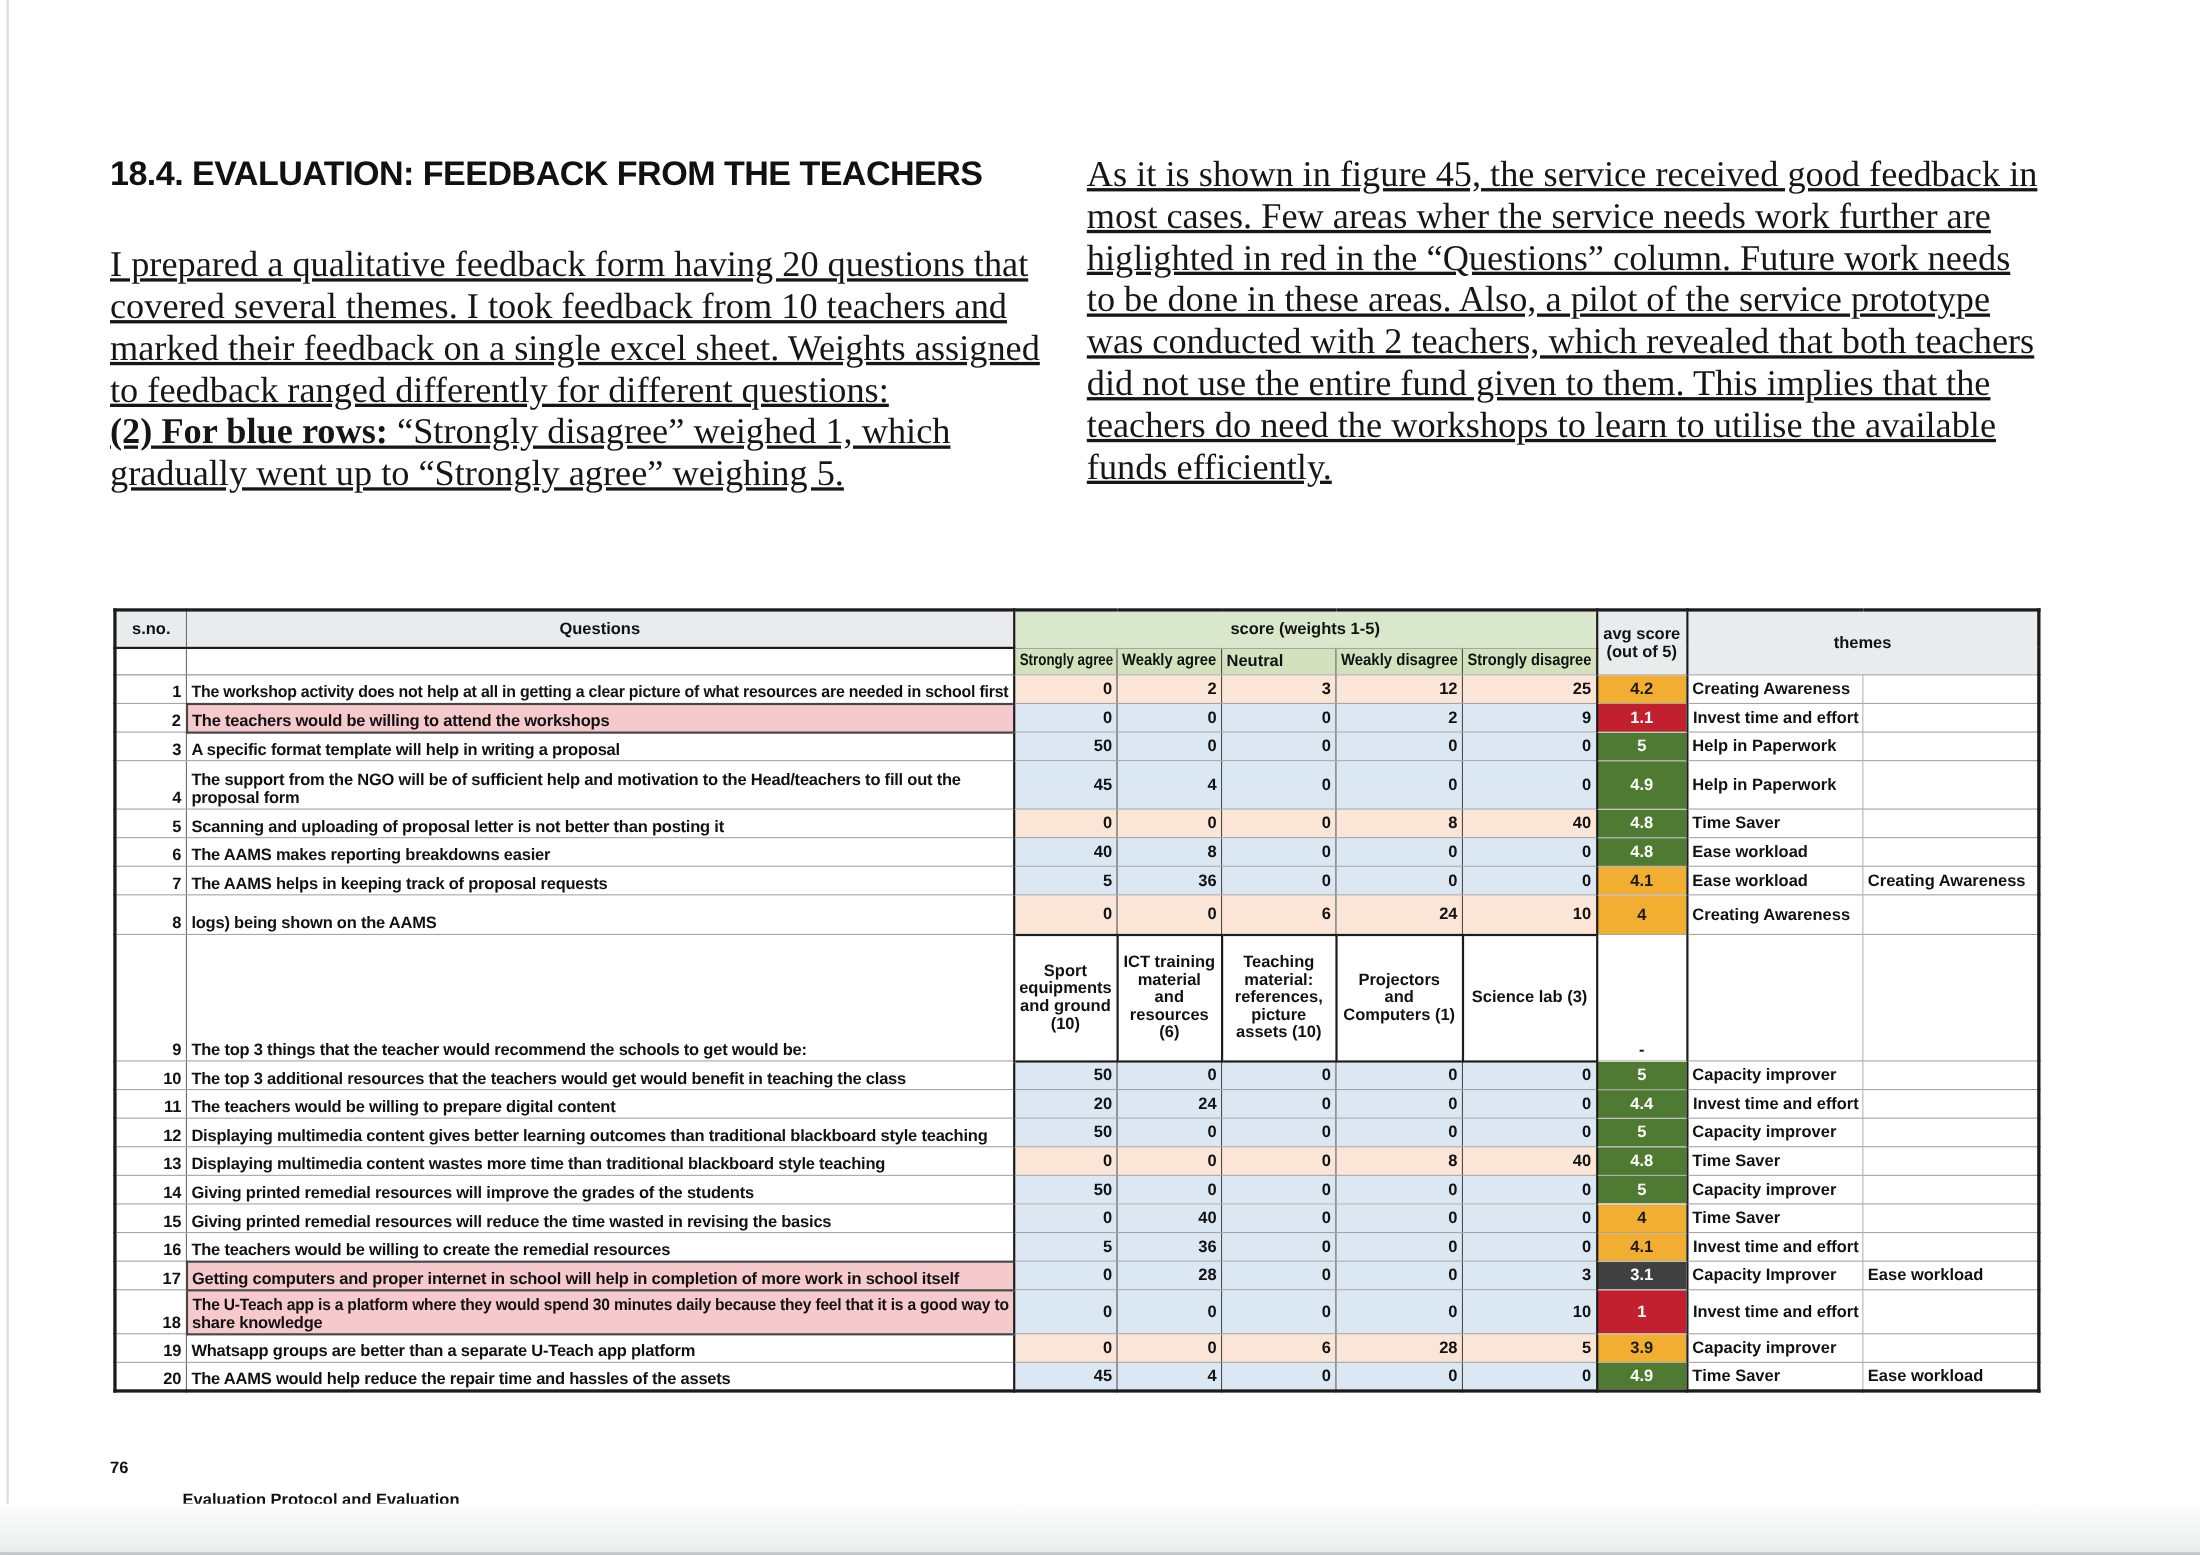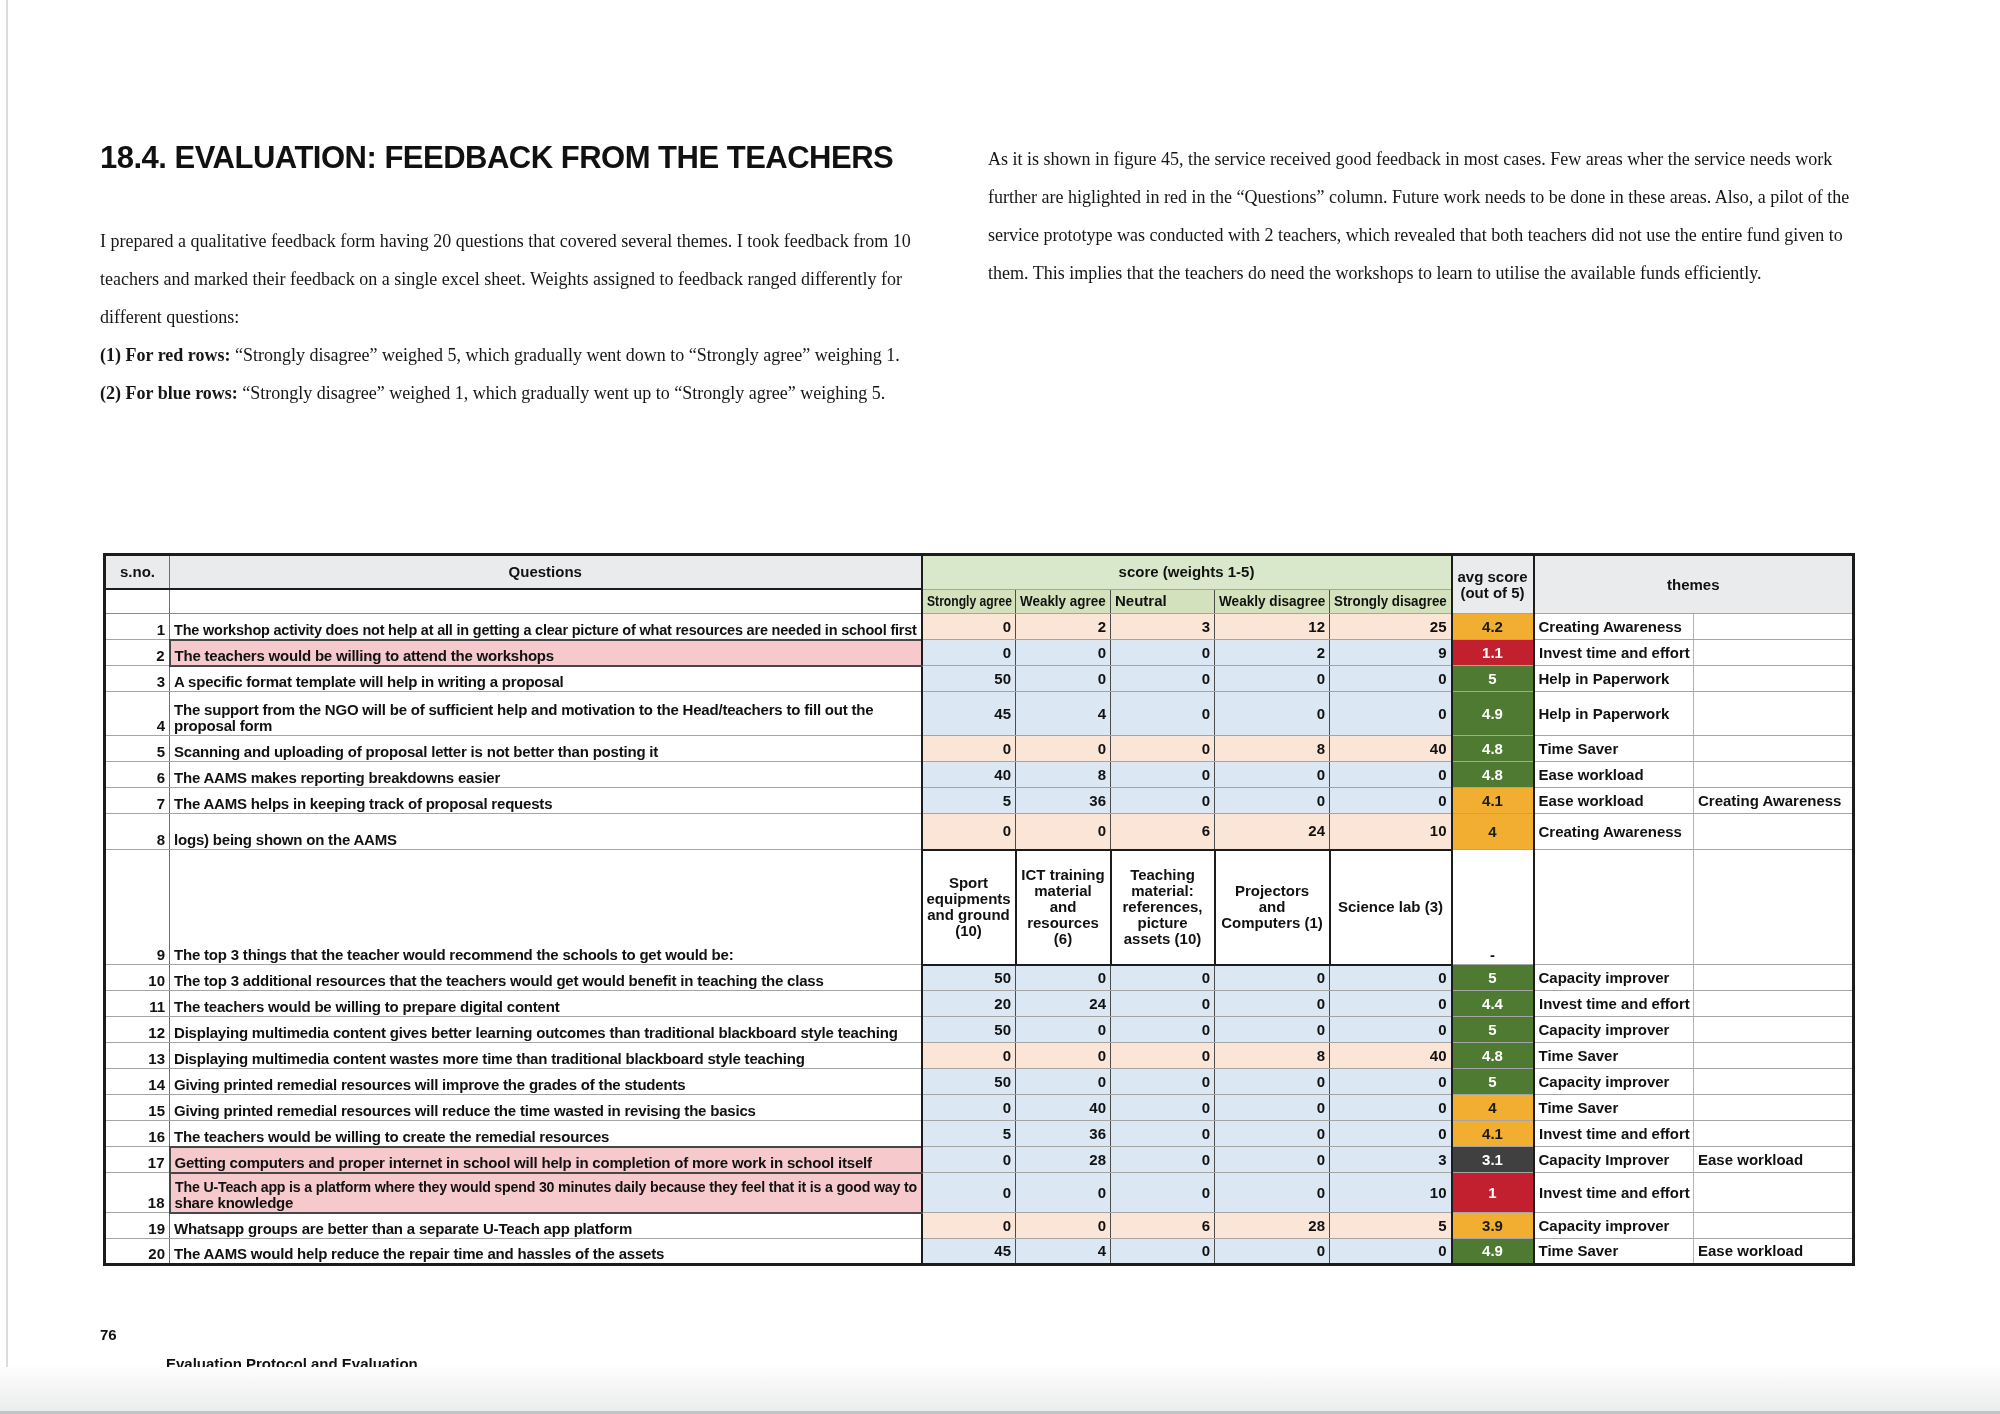--- a/index.html
+++ b/index.html
@@ -5,22 +5,22 @@
   html,body{margin:0;padding:0;background:#ffffff;}
   .page{position:relative;width:2000px;height:1414px;background:#ffffff;overflow:hidden;
         font-family:"Liberation Sans",sans-serif;}
   .edge-left{position:absolute;left:6px;top:0;width:2px;height:1414px;background:#dcdcdc;}
   .bottom-band{position:absolute;left:0;bottom:0;width:2000px;height:44px;
         background:linear-gradient(#fdfdfd,#ebecec);border-bottom:3px solid #c2c5c7;}
 
   
   .heading{position:absolute;left:100px;top:140px;font-size:31px;font-weight:bold;
         letter-spacing:-0.5px;color:#111;}
-  .col{position:absolute;font-family:"Liberation Serif",serif;font-size:18px;
-        line-height:38px;color:#161616;}
+  .col{position:absolute;font-family:"Liberation Serif",serif;font-size:33px;
+        line-height:38px;color:#161616;text-decoration:underline;}
   .col-left{left:100px;top:222px;width:856px;}
   .col-right{left:988px;top:140px;width:868px;}
   .col p{margin:0;}
   .col b{font-family:"Liberation Serif",serif;}
 
   
   .sheet{position:absolute;left:103px;top:553px;}
   table.fb{border-collapse:collapse;table-layout:fixed;width:1749px;
         font-family:Liberation Sans, sans-serif;color:#111;}
   table.fb{border:3px solid #1c1c1c;}
@@ -73,21 +73,20 @@
 </head>
 <body>
 
 <div class="page">
   <div class="edge-left"></div>
 
   <div class="heading">18.4. EVALUATION: FEEDBACK FROM THE TEACHERS</div>
 
   <div class="col col-left">
     <p><b></b><span>I prepared a qualitative feedback form having 20 questions that covered several themes. I took feedback from 10 teachers and marked their feedback on a single excel sheet. Weights assigned to feedback ranged differently for different questions:</span></p>
-    <p><b>(1) For red rows:</b><span> “Strongly disagree” weighed 5, which gradually went down  to “Strongly agree” weighing 1.</span></p>
     <p><b>(2) For blue rows:</b><span> “Strongly disagree” weighed 1, which gradually went up  to “Strongly agree” weighing 5.</span></p>
   </div>
 
   <div class="col col-right">
     <p>As it is shown in figure 45, the service received good feedback in most cases. Few areas wher the service needs work further are higlighted in red in the “Questions” column. Future work needs to be done in these areas. Also, a pilot of the service prototype was conducted with 2 teachers, which revealed that both teachers did not use the entire fund given to them. This implies that the teachers do need the workshops to learn to utilise the available funds efficiently.</p>
   </div>
 
   <div class="sheet">
     <table class="fb">
       <colgroup>

